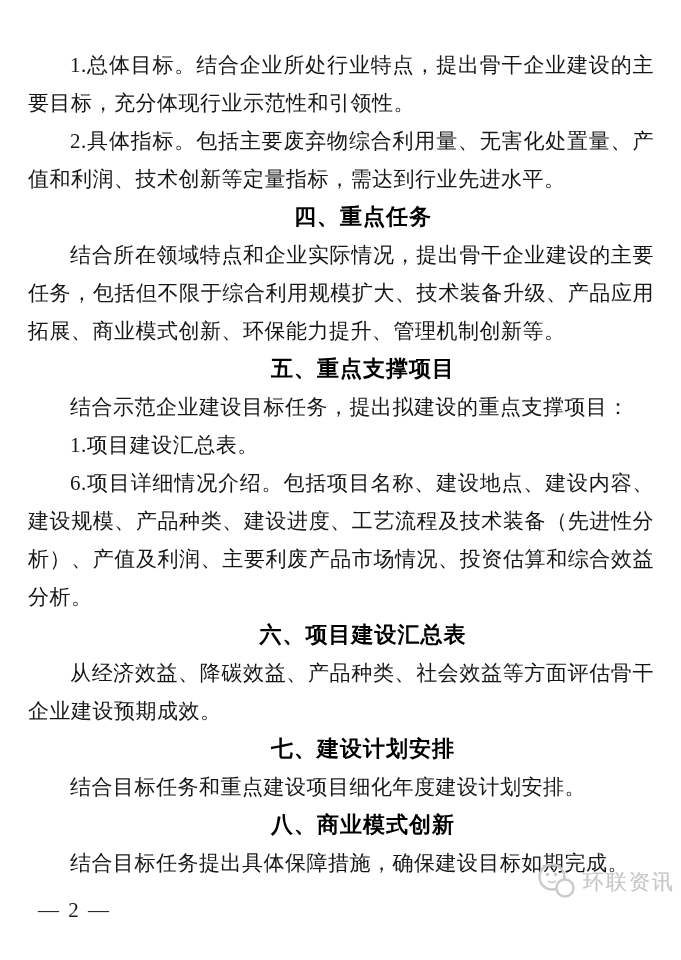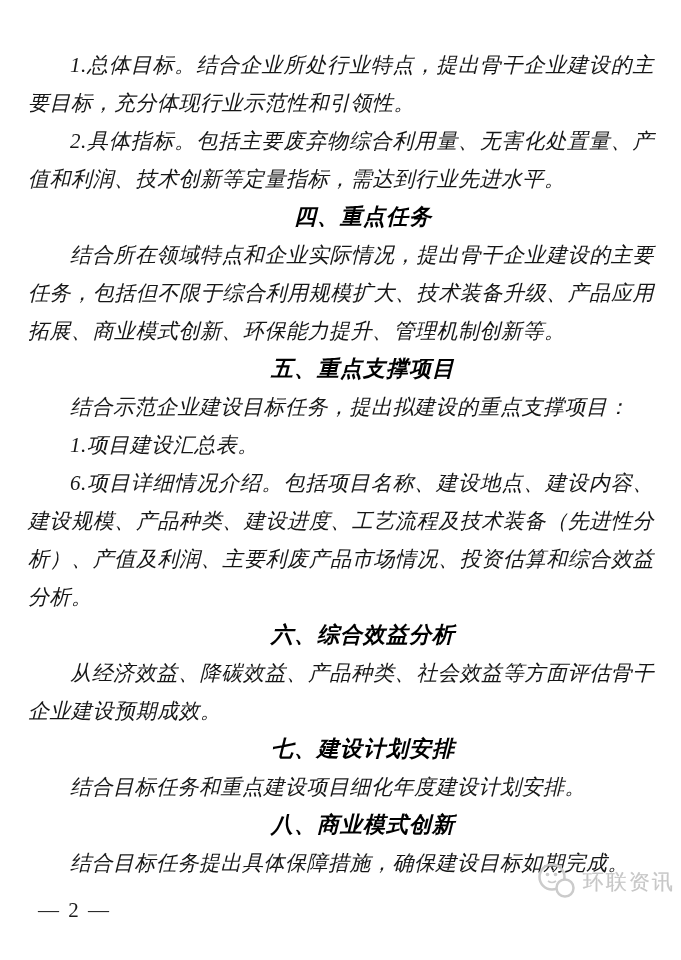--- a/index.html
+++ b/index.html
@@ -25,21 +25,20 @@
   .content p {
     margin: 0;
     font-size: 21px;
     line-height: 38px;
     color: #161616;
     text-align: justify;
     text-justify: inter-ideograph;
     text-indent: 2em;
     letter-spacing: 0.5px;
     font-family: "Liberation Serif", "DejaVu Serif", serif;
-    font-style: italic;
   }
   .content p.heading {
     font-family: "Liberation Sans", "DejaVu Sans", sans-serif;
     font-weight: 700;
     font-size: 22px;
     color: #000000;
     text-align: center;
     letter-spacing: 1px;
   }
   .page-number {
@@ -80,21 +79,21 @@
 
   <div class="content">
     <p>1.总体目标。结合企业所处行业特点，提出骨干企业建设的主要目标，充分体现行业示范性和引领性。</p>
     <p>2.具体指标。包括主要废弃物综合利用量、无害化处置量、产值和利润、技术创新等定量指标，需达到行业先进水平。</p>
     <p class="heading">四、重点任务</p>
     <p>结合所在领域特点和企业实际情况，提出骨干企业建设的主要任务，包括但不限于综合利用规模扩大、技术装备升级、产品应用拓展、商业模式创新、环保能力提升、管理机制创新等。</p>
     <p class="heading">五、重点支撑项目</p>
     <p>结合示范企业建设目标任务，提出拟建设的重点支撑项目：</p>
     <p>1.项目建设汇总表。</p>
     <p>6.项目详细情况介绍。包括项目名称、建设地点、建设内容、建设规模、产品种类、建设进度、工艺流程及技术装备（先进性分析）、产值及利润、主要利废产品市场情况、投资估算和综合效益分析。</p>
-    <p class="heading">六、综合效益分析</p>
+    <p class="heading">六、项目建设汇总表</p>
     <p>从经济效益、降碳效益、产品种类、社会效益等方面评估骨干企业建设预期成效。</p>
     <p class="heading">七、建设计划安排</p>
     <p>结合目标任务和重点建设项目细化年度建设计划安排。</p>
     <p class="heading">八、商业模式创新</p>
     <p>结合目标任务提出具体保障措施，确保建设目标如期完成。</p>
   </div>
 
   <div class="page-number">— 2 —</div>
 
   <div class="watermark">

